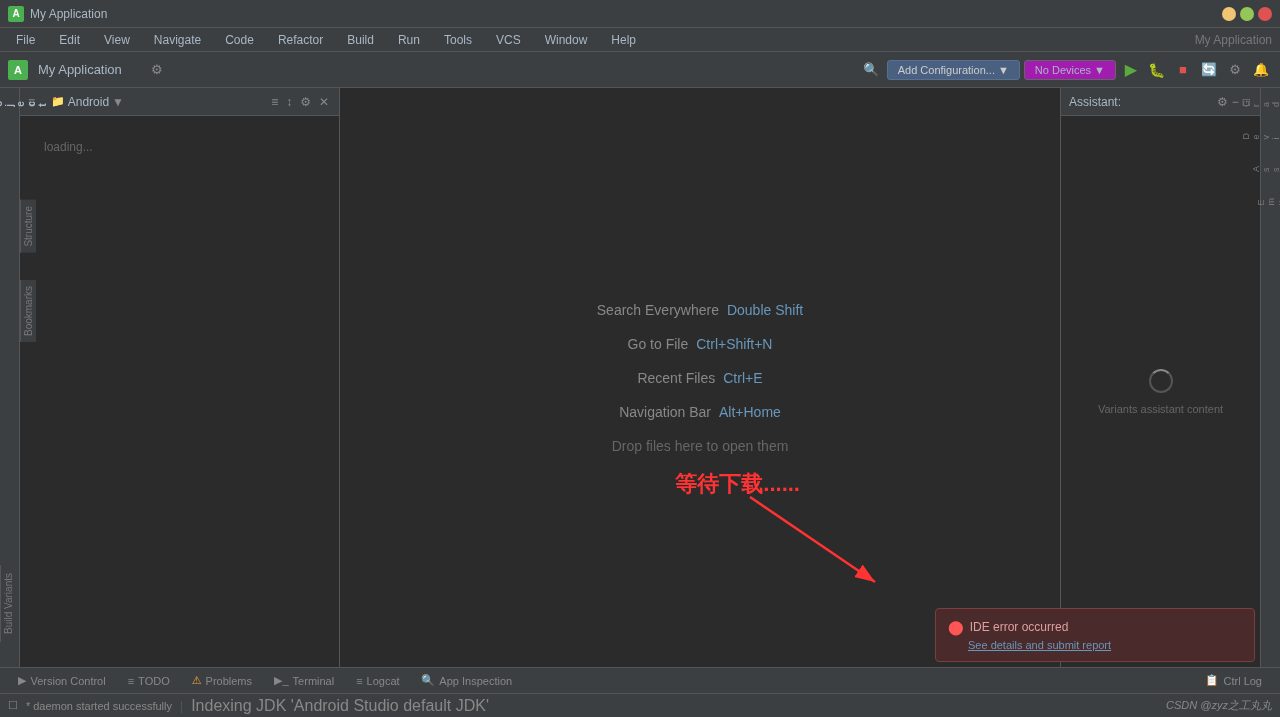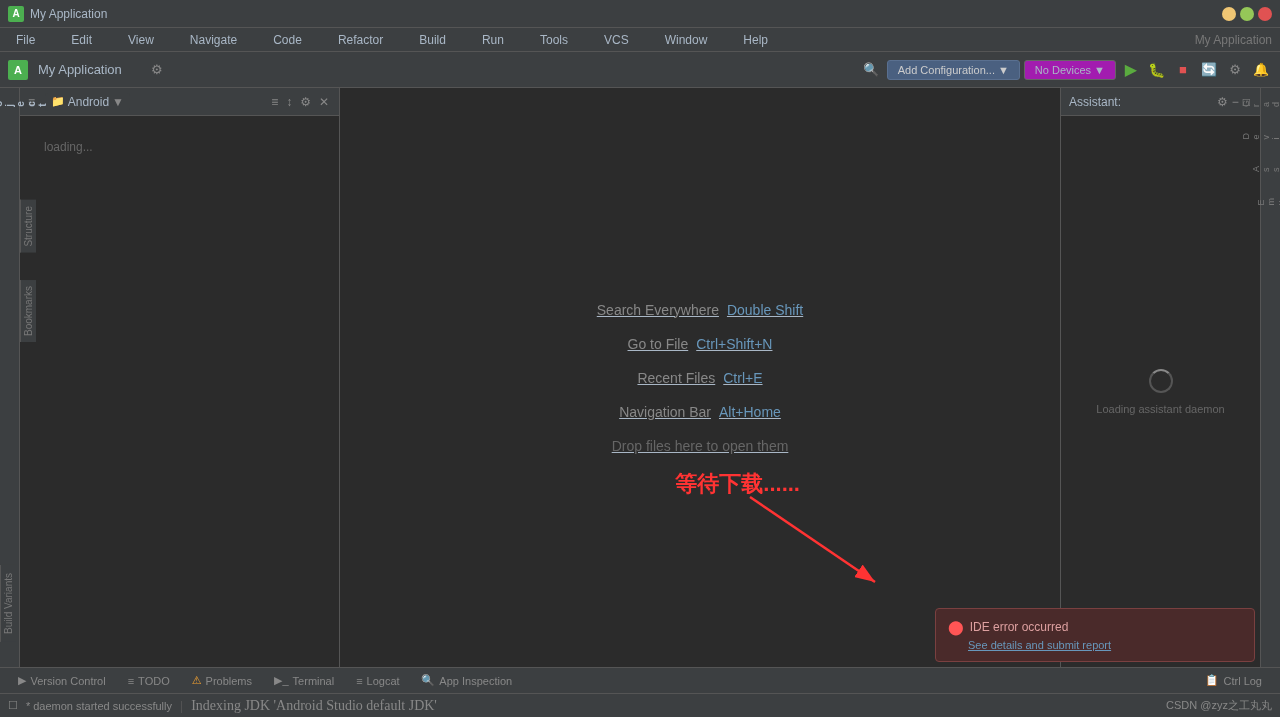--- a/index.html
+++ b/index.html
@@ -50,21 +50,21 @@
     .win-btn.close { background: #e05252; }
 
     
     #menu-bar {
       height: 24px;
       background: #3c3f41;
       display: flex;
       align-items: center;
       padding: 0 8px;
       border-bottom: 1px solid #555;
-      gap: 20px;
+      gap: 8px;
     }
     .menu-item {
       padding: 2px 8px;
       color: #a9b7c6;
       font-size: 12px;
       cursor: pointer;
       border-radius: 2px;
     }
     #menu-bar .app-title {
       margin-left: auto;
@@ -192,21 +192,20 @@
       color: #888;
     }
 
     
     #editor-area {
       flex: 1;
       background: #2b2b2b;
       display: flex;
       flex-direction: column;
       position: relative;
-      text-decoration: underline;
     }
     #editor-content {
       flex: 1;
       display: flex;
       flex-direction: column;
       align-items: center;
       justify-content: center;
       gap: 20px;
     }
     .shortcut-row {
@@ -508,21 +507,21 @@
 
   <div id="assistant-panel" style="width:200px; background:#2b2b2b; border-left:1px solid #555; display:flex; flex-direction:column;">
     <div id="assistant-header" style="height:28px; background:#3c3f41; display:flex; align-items:center; padding:0 8px; border-bottom:1px solid #555;">
       <span class="panel-title" style="font-size:12px; color:#a9b7c6; flex:1;">Assistant:</span>
       <span class="panel-icon-btn">⚙</span>
       <span class="panel-icon-btn">−</span>
       <span class="panel-icon-btn">□</span>
     </div>
     <div id="assistant-content" style="flex:1; display:flex; flex-direction:column; align-items:center; justify-content:center; gap:10px;">
       <div class="loading-spinner"></div>
-      <span style="color:#666; font-size:11px; text-align:center;">Loading assistant daemon</span>
+      <span style="color:#666; font-size:11px; text-align:center;">Variants assistant content</span>
     </div>
   </div>
 
   <div id="right-tabs" style="width:20px; background:#3c3f41; border-left:1px solid #555; display:flex; flex-direction:column; align-items:center; padding-top:4px; gap:2px;">
     <div class="vtab" style="font-size:9px; color:#777;">G<br>r<br>a<br>d<br>l<br>e</div>
     <div class="vtab" style="font-size:9px; color:#777; margin-top:8px;">D<br>e<br>v<br>i<br>c<br>e</div>
     <div class="vtab" style="font-size:9px; color:#777; margin-top:8px;">A<br>s<br>s<br>t</div>
     <div class="vtab" style="font-size:9px; color:#777; margin-top:8px;">E<br>m<br>u</div>
   </div>
 
@@ -567,22 +566,22 @@
   <div class="bottom-tab event-log" style="margin-left:auto;">
     <span>📋</span>
     <span>Ctrl Log</span>
   </div>
 </div>
 
 <div id="status-bar" style="height:24px; background:#3c3f41; display:flex; align-items:center; padding:0 8px; border-top:1px solid #555; position:absolute; bottom:0; left:0; right:0; gap:8px;">
   <span style="font-size:11px; color:#888;">☐</span>
   <span style="font-size:11px; color:#888;">* daemon started successfully</span>
   <span style="color:#555;">|</span>
-  <span style="font-size:14px; color:#888;font-family:Liberation Serif, serif;">Indexing JDK 'Android Studio default JDK'</span>
-  <div style="margin-left:auto; display:flex; align-items:center; gap:6px;">
+  <span style="font-size:16px; color:#888;">Indexing JDK 'Android Studio default JDK'</span>
+  <div style="margin-left:auto; display:flex; align-items:center; gap:6px;font-style:italic;">
     <span style="font-size:11px; color:#888;">CSDN @zyz之工丸丸</span>
   </div>
 </div>
 
 <div id="ide-error-popup" style="position:absolute; bottom:55px; right:25px; width:320px; background:#4a2a2a; border:1px solid #7a4040; border-radius:4px; padding:10px 12px; z-index:100;">
   <div class="error-title" style="display:flex; align-items:center; gap:6px; margin-bottom:4px;">
     <span class="error-icon" style="color:#ff5555; font-size:14px;">⬤</span>
     <span style="font-size:12px; color:#dda0a0;">IDE error occurred</span>
   </div>
   <div style="font-size:11px; color:#6897bb; cursor:pointer; text-decoration:underline; margin-left:20px;">See details and submit report</div>

